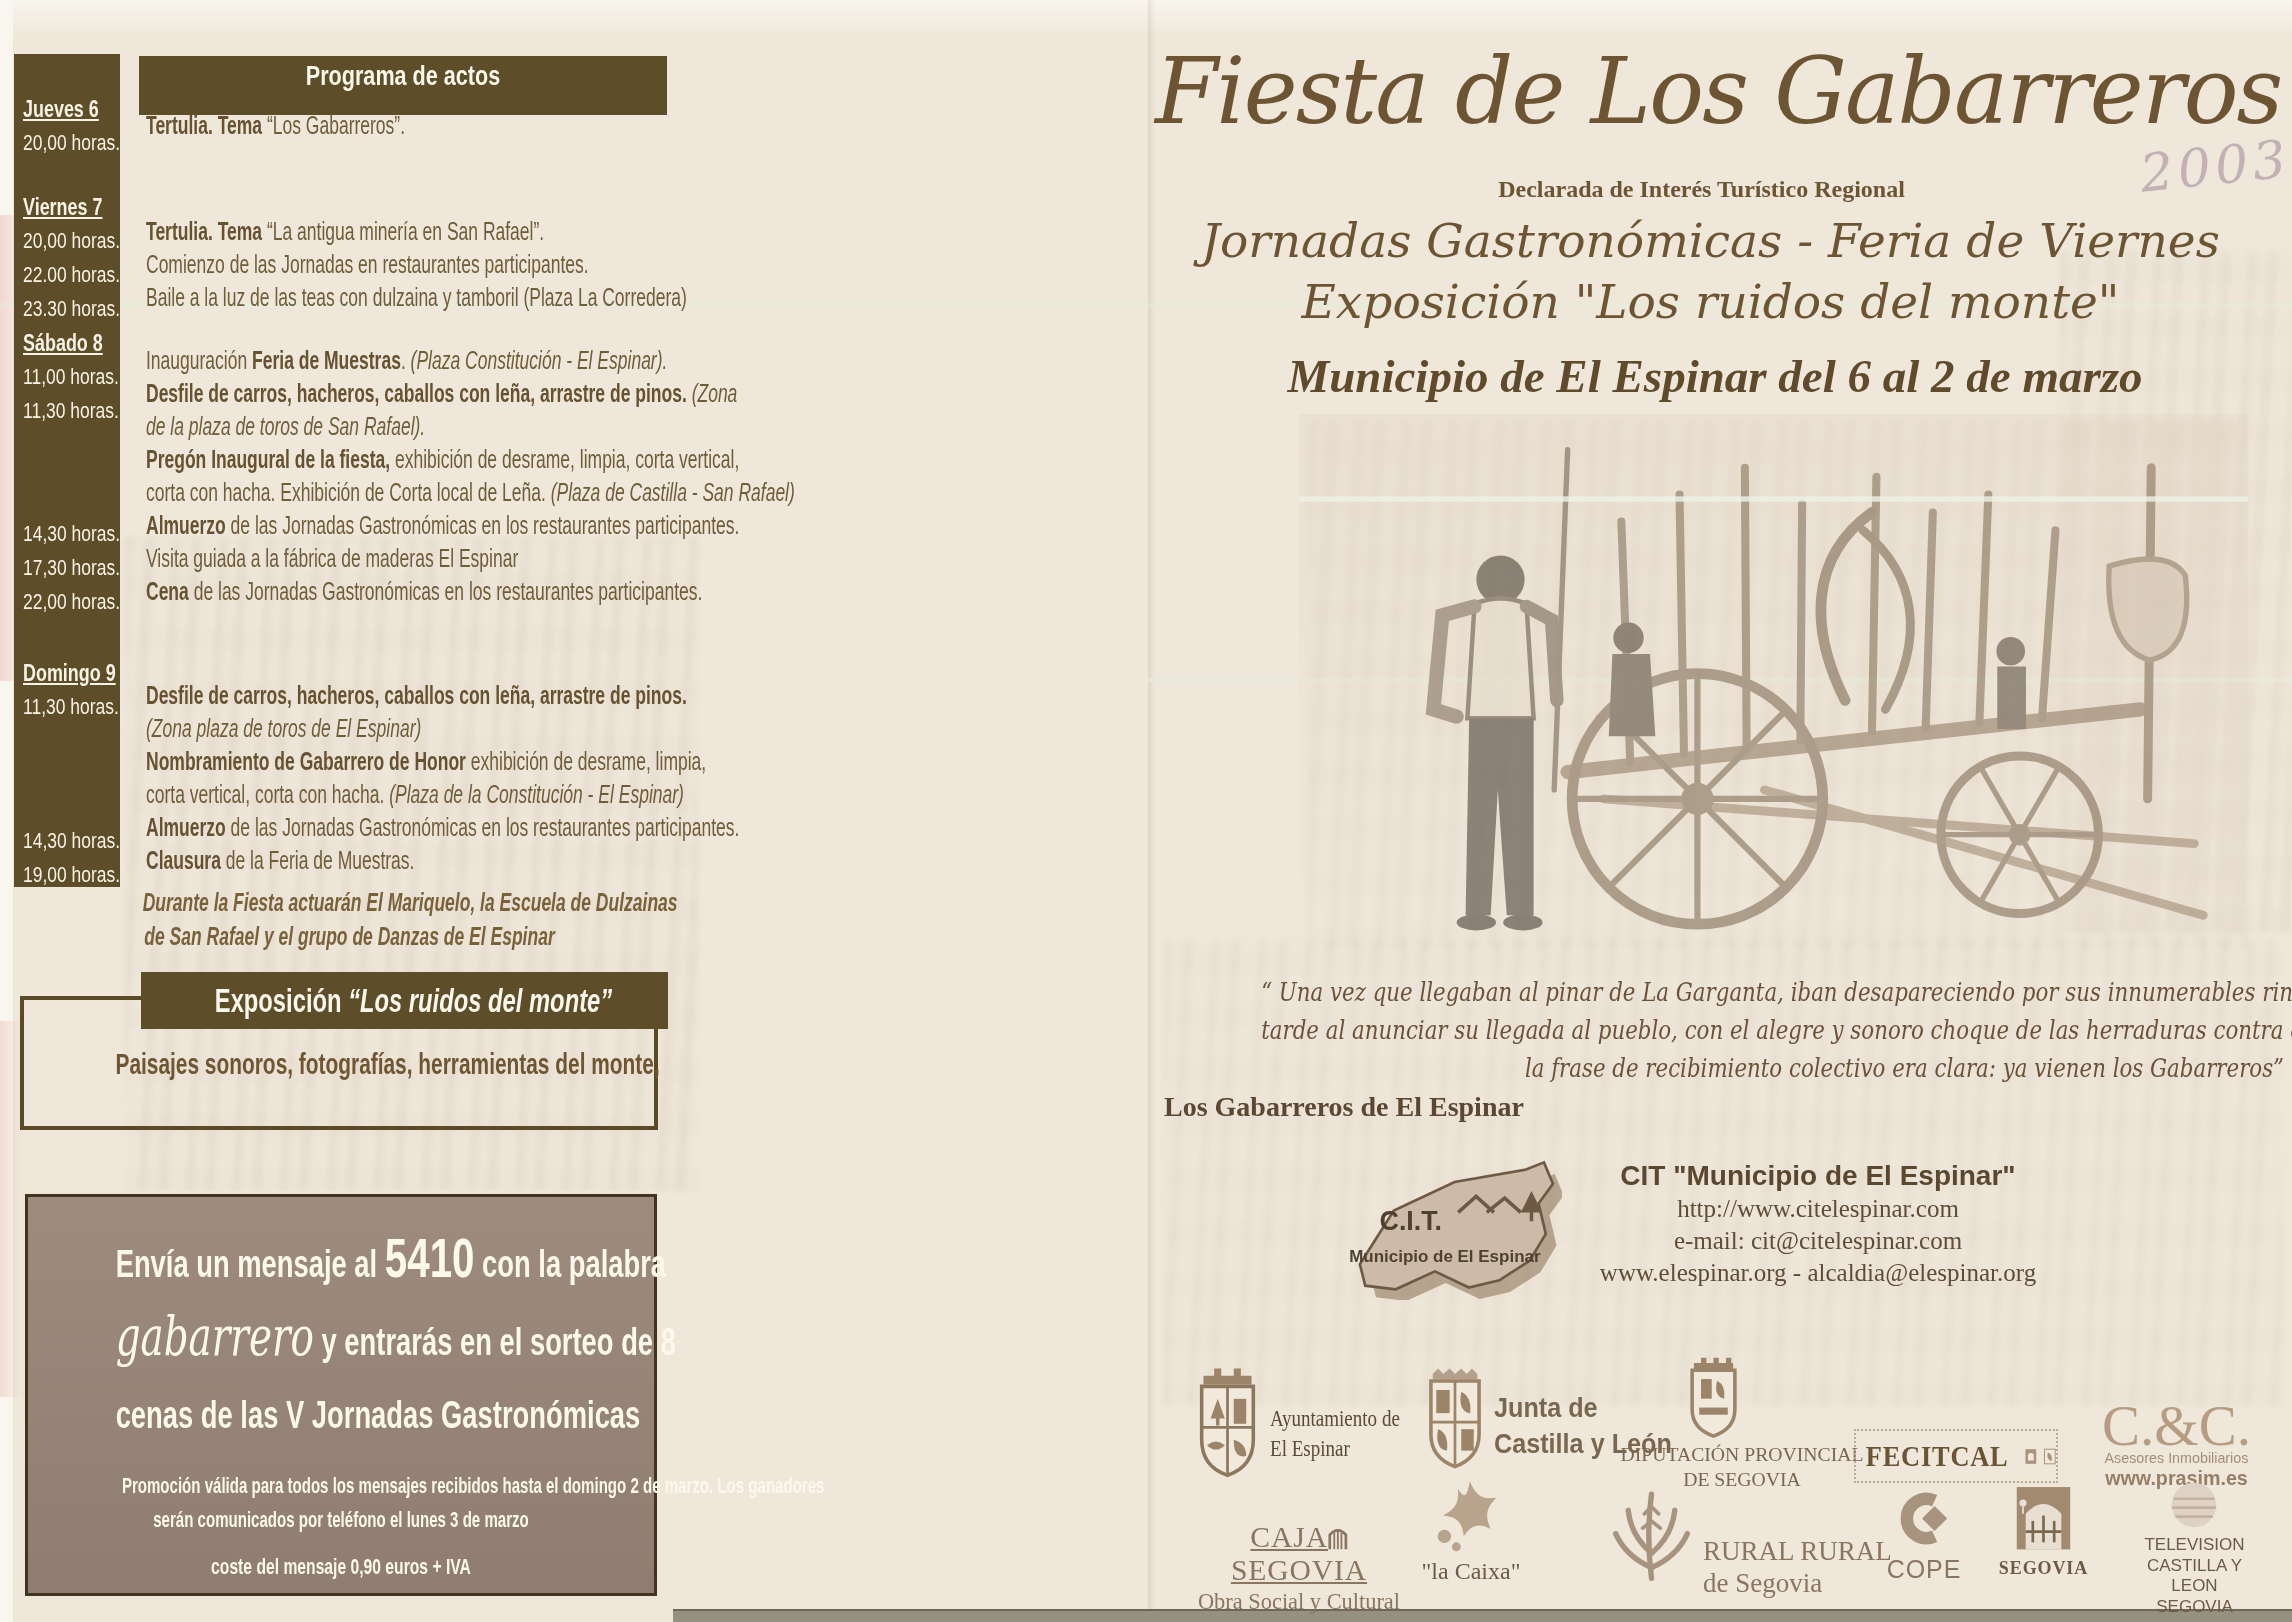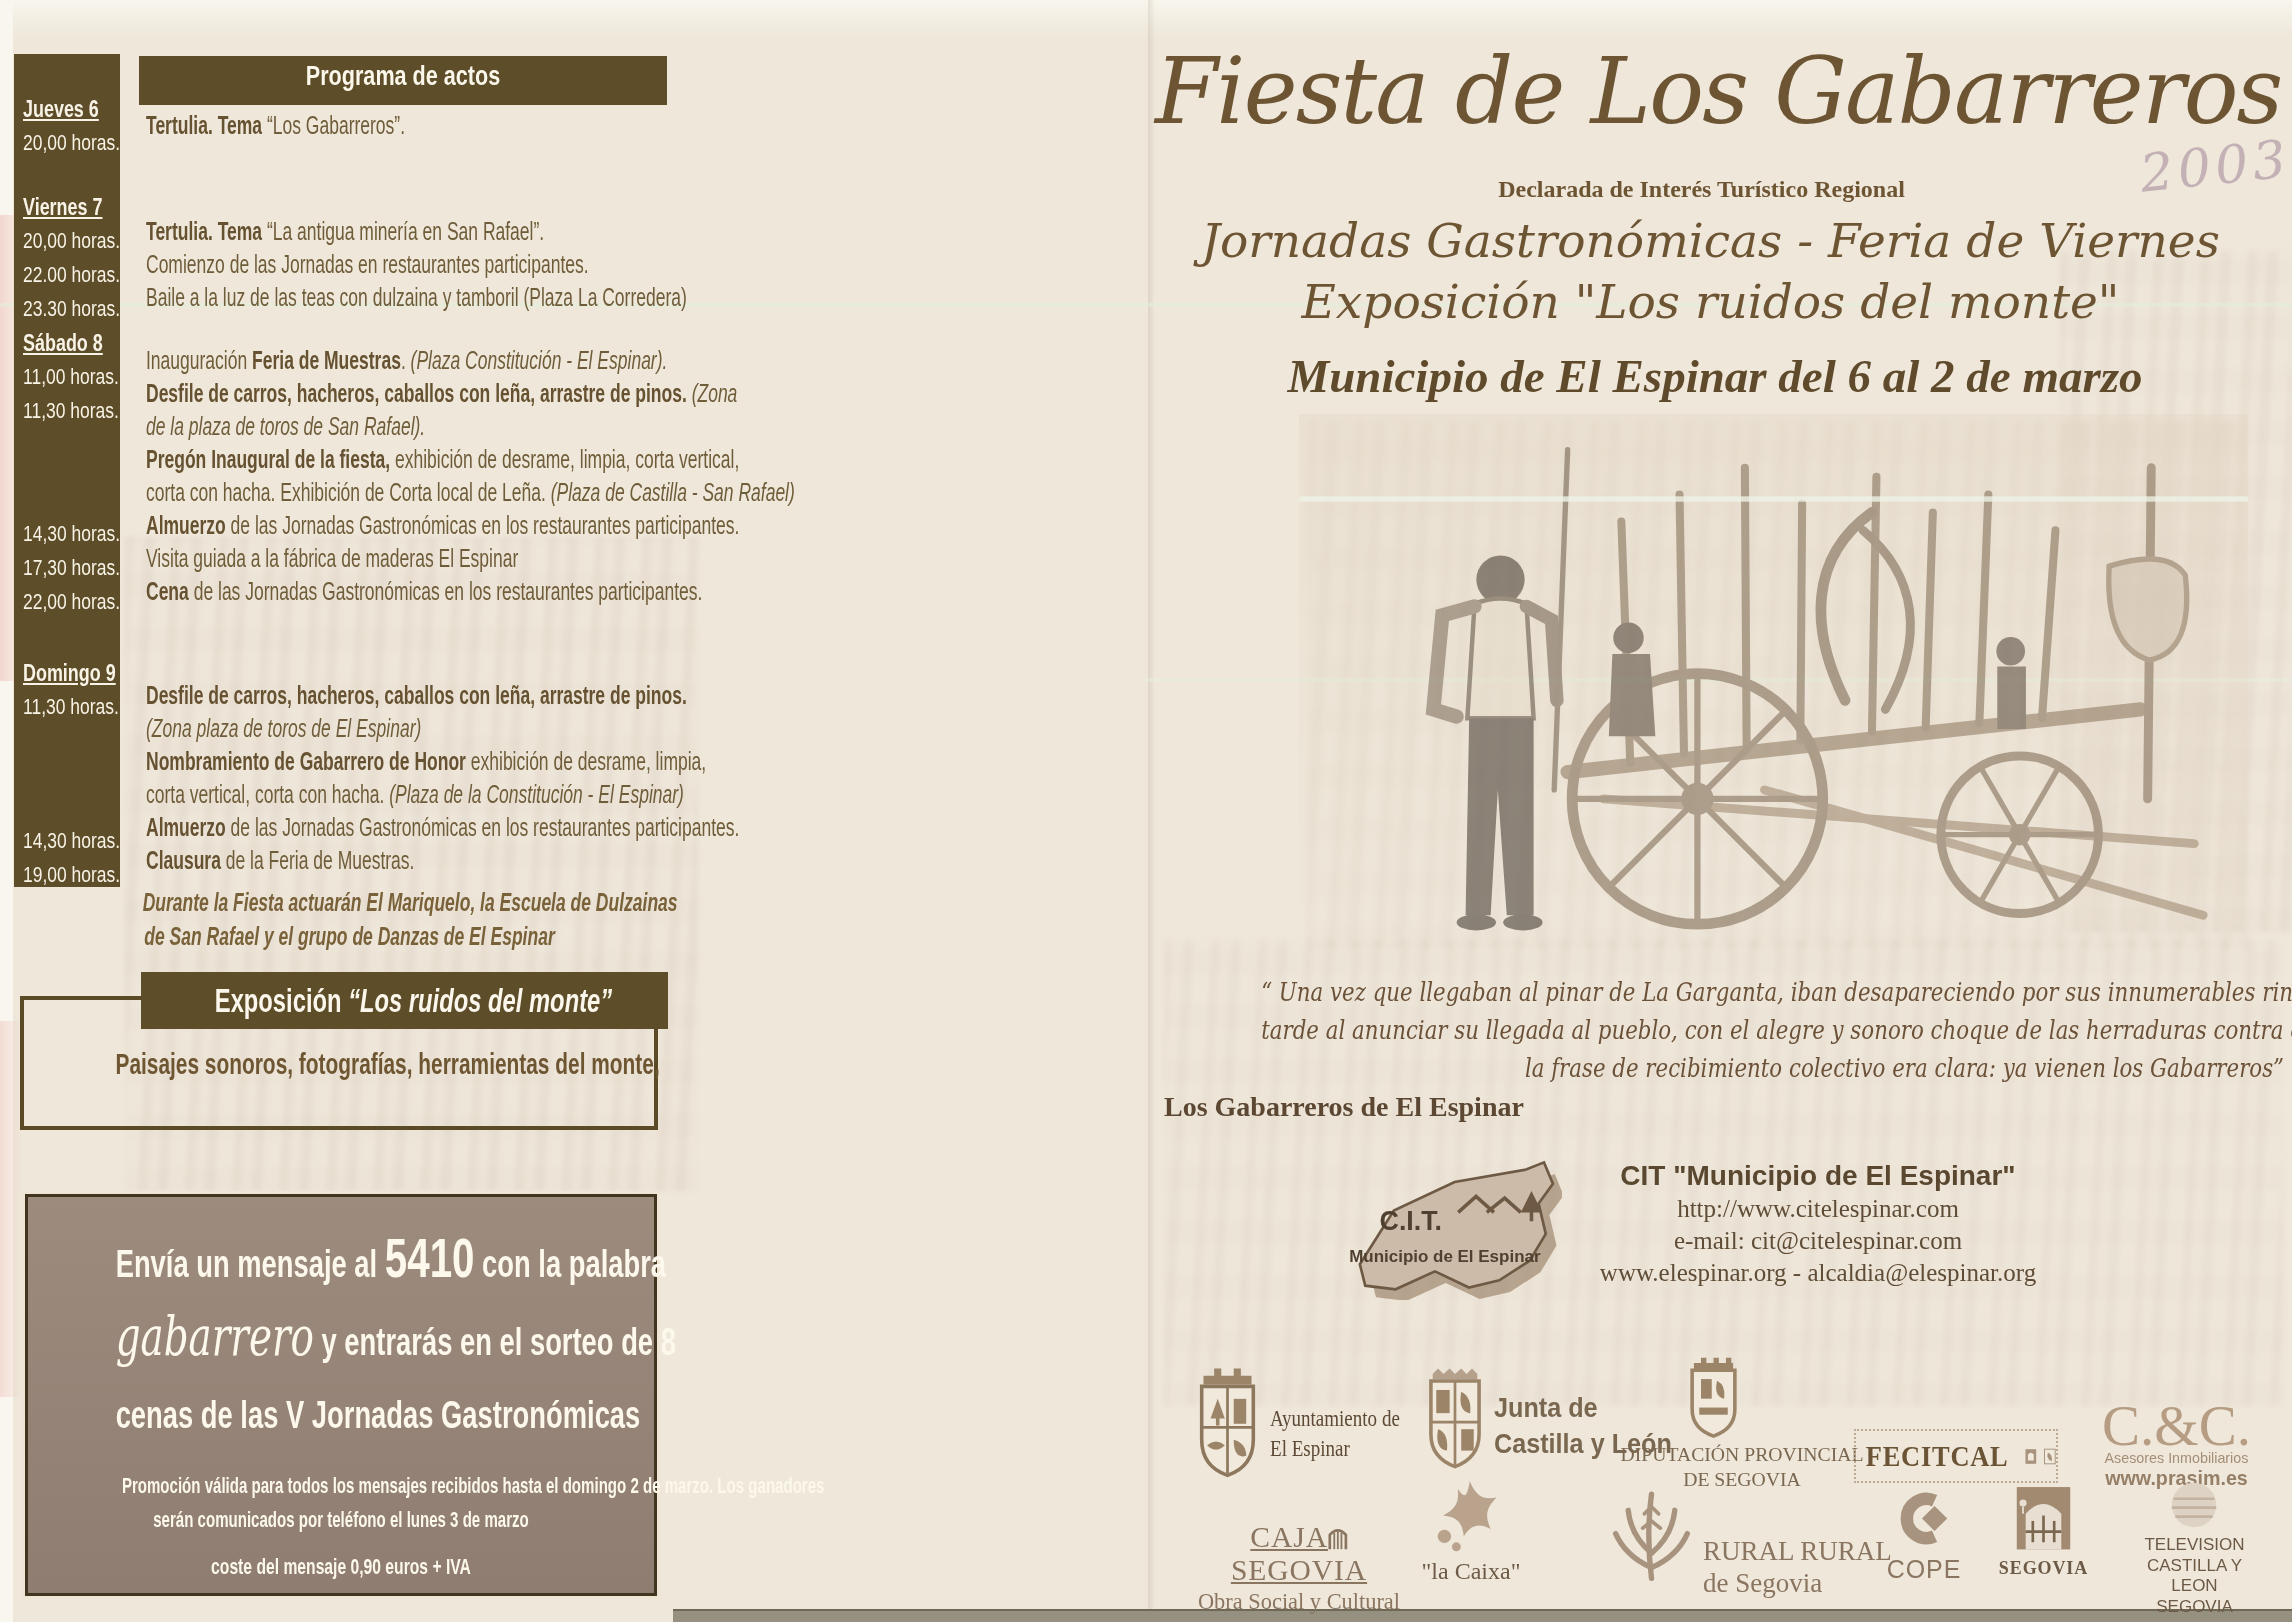--- a/index.html
+++ b/index.html
@@ -27,21 +27,21 @@
   
   .sxl{transform-origin:0 50%;transform:scaleX(.70);white-space:nowrap;}
   .sxc82{transform:scaleX(.82);white-space:nowrap;}
   .sxr82{transform-origin:100% 50%;transform:scaleX(.82);white-space:nowrap;}
   
   .sidebar{position:absolute;left:14.3px;top:54px;width:106px;height:833px;background:#5d4d28;
            padding:38px 0 0 9px;color:#f8f3e6;}
   .srow{line-height:34px;font-size:22.4px;transform-origin:0 50%;transform:scaleX(.78);white-space:nowrap;}
   .srow.day{font-weight:bold;text-decoration:underline;font-size:23px;}
   .mt34{margin-top:30px;}.mt99{margin-top:89px;}.mt41{margin-top:37px;}.mt112{margin-top:100px;}
-  .pbar{position:absolute;left:139px;top:56px;width:528px;height:49px;background:#5d4d28;color:#fbf7ea;}
+  .pbar{position:absolute;left:139px;top:56px;width:528px;height:59px;background:#5d4d28;color:#fbf7ea;}
   .pbar .t{display:block;text-align:center;font-size:27px;font-weight:bold;line-height:41px;transform:scaleX(.8);}
   .plines{position:absolute;left:146px;top:109px;width:878px;}
   .pl{font-size:25px;line-height:33px;color:#6f5c39;}
   .pl .b{font-weight:bold;color:#665231;}
   .pl .i{font-style:italic;}
   .g81{margin-top:73px;}.g33{margin-top:29.6px;}.g79{margin-top:71px;}
   .note{position:absolute;left:54px;top:885px;width:591px;text-align:center;color:#79623a;
         font-weight:bold;font-style:italic;}
   .note div{font-size:25px;line-height:34px;transform:scaleX(.70);white-space:nowrap;}
   

